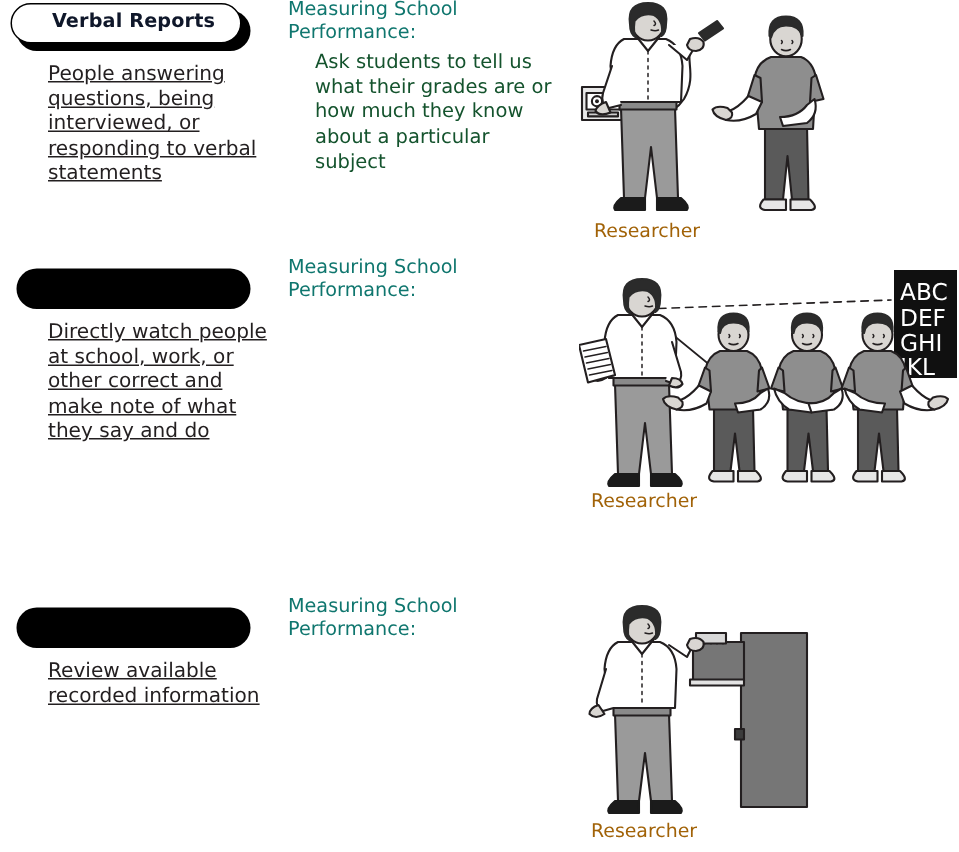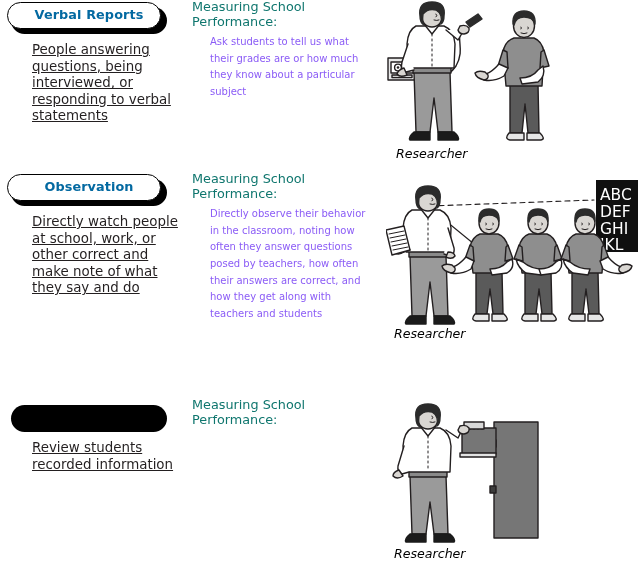--- a/index.html
+++ b/index.html
@@ -27,47 +27,47 @@
   .pill{
     position:absolute;left:2px;top:2px;
     width:152px;height:25px;
     background:#fff;
     border:1.6px solid #000;
     border-radius:14px;
     display:flex;align-items:center;justify-content:center;
   }
   .pill-label{
     font-size:12.8px;font-weight:bold;letter-spacing:.1px;
-    color:#0369a1;line-height:1;margin-left:10px;
+    color:#0f172a;line-height:1;margin-left:10px;
   }
   .left-desc{
     margin:6px 0 0 32px;
     width:150px;
     font-size:13.4px;
     line-height:16.6px;
     color:#231f20;
     text-decoration:underline;
   }
 
   
   .col-mid{position:absolute;left:192px;top:0;width:185px;}
   .mid-head{
     font-size:12.8px;font-weight:normal;line-height:14.6px;
     color:#0f766e;width:150px;
   }
   .mid-body{
     margin-top:5px;margin-left:18px;width:158px;
-    font-size:10px;line-height:16.6px;color:#8b5cf6;
+    font-size:13px;line-height:16.6px;color:#14532d;
   }
 
   
   .col-right{position:absolute;left:386px;top:0;width:253px;height:100%;}
   .scene{position:absolute;left:0;top:0;}
   .researcher-label{
-    position:absolute;font-size:12.6px;color:#000000;line-height:1;font-style:italic;
+    position:absolute;font-size:12.6px;color:#a16207;line-height:1;
   }
 </style>
 </head>
 <body>
 
 <div class="row" id="row-0">
 
   <div class="col-left">
     <div class="pill-wrap">
       <div class="pill-shadow"></div>
@@ -156,30 +156,26 @@
     </svg>
     <div class="researcher-label" style="left:10px;top:148px;">Researcher</div>
   </div>
 </div>
 
 <div class="row" id="row-1">
 
   <div class="col-left">
     <div class="pill-wrap">
       <div class="pill-shadow"></div>
-      <div class="pill">
-        <span class="pill-label">Observation</span>
-      </div>
     </div>
     <div class="left-desc">Directly watch people at school, work, or other correct and make note of what they say and do</div>
   </div>
 
   <div class="col-mid">
     <div class="mid-head">Measuring School Performance:</div>
-    <div class="mid-body">Directly observe their behavior in the classroom, noting how often they answer questions posed by teachers, how often their answers are correct, and how they get along with teachers and students</div>
   </div>
 
   <div class="col-right">
     <svg class="scene" width="253" height="190" viewBox="0 0 253 190">
 
       <g>
         <rect x="210" y="8" width="42" height="72" fill="#101010"></rect>
         <text x="214" y="28" fill="#ffffff" font-family="DejaVu Sans, sans-serif" font-size="15.5">ABC</text>
         <text x="214" y="45" fill="#ffffff" font-family="DejaVu Sans, sans-serif" font-size="15.5">DEF</text>
         <text x="214" y="62" fill="#ffffff" font-family="DejaVu Sans, sans-serif" font-size="15.5">GHI</text>
@@ -268,21 +264,21 @@
     <div class="researcher-label" style="left:8px;top:156px;">Researcher</div>
   </div>
 </div>
 
 <div class="row" id="row-2">
 
   <div class="col-left">
     <div class="pill-wrap">
       <div class="pill-shadow"></div>
     </div>
-    <div class="left-desc">Review students recorded information</div>
+    <div class="left-desc">Review available recorded information</div>
   </div>
 
   <div class="col-mid">
     <div class="mid-head">Measuring School Performance:</div>
   </div>
 
   <div class="col-right">
     <svg class="scene" width="253" height="170" viewBox="0 0 253 170">
       <g stroke="#231f20" stroke-width="1.4" stroke-linejoin="round" stroke-linecap="round">
 

